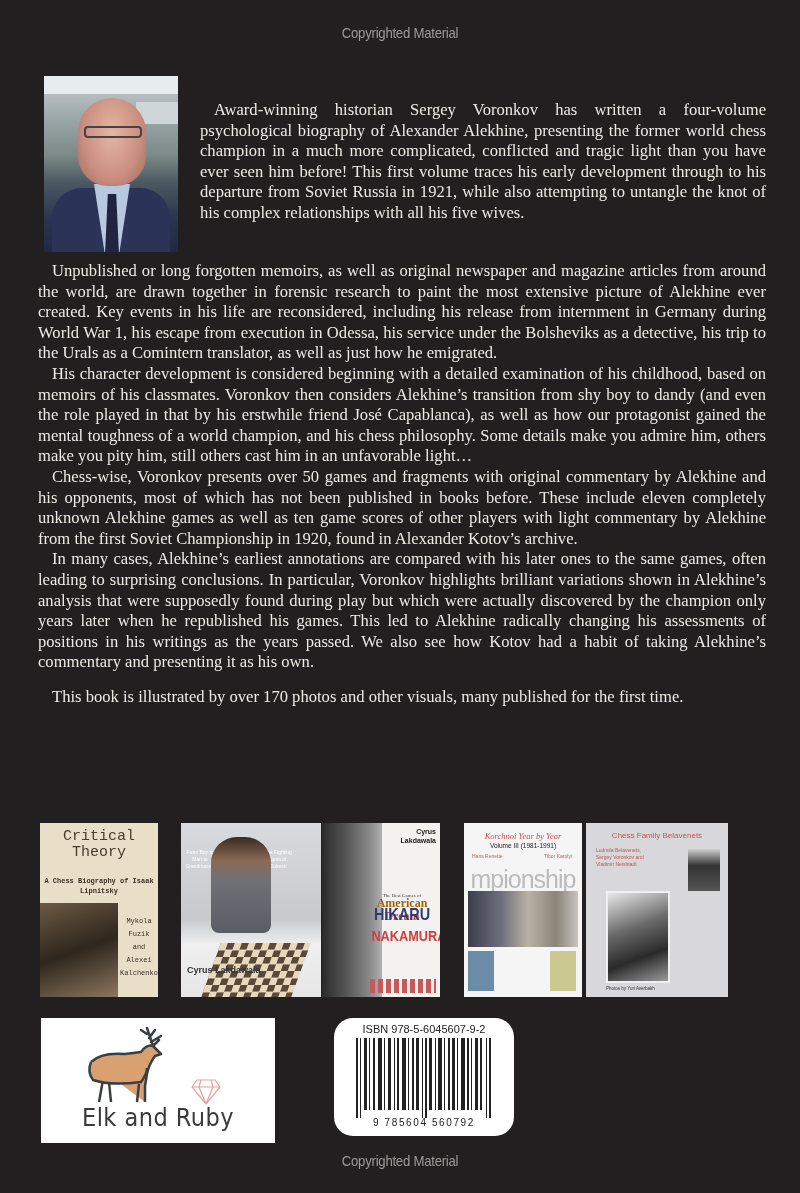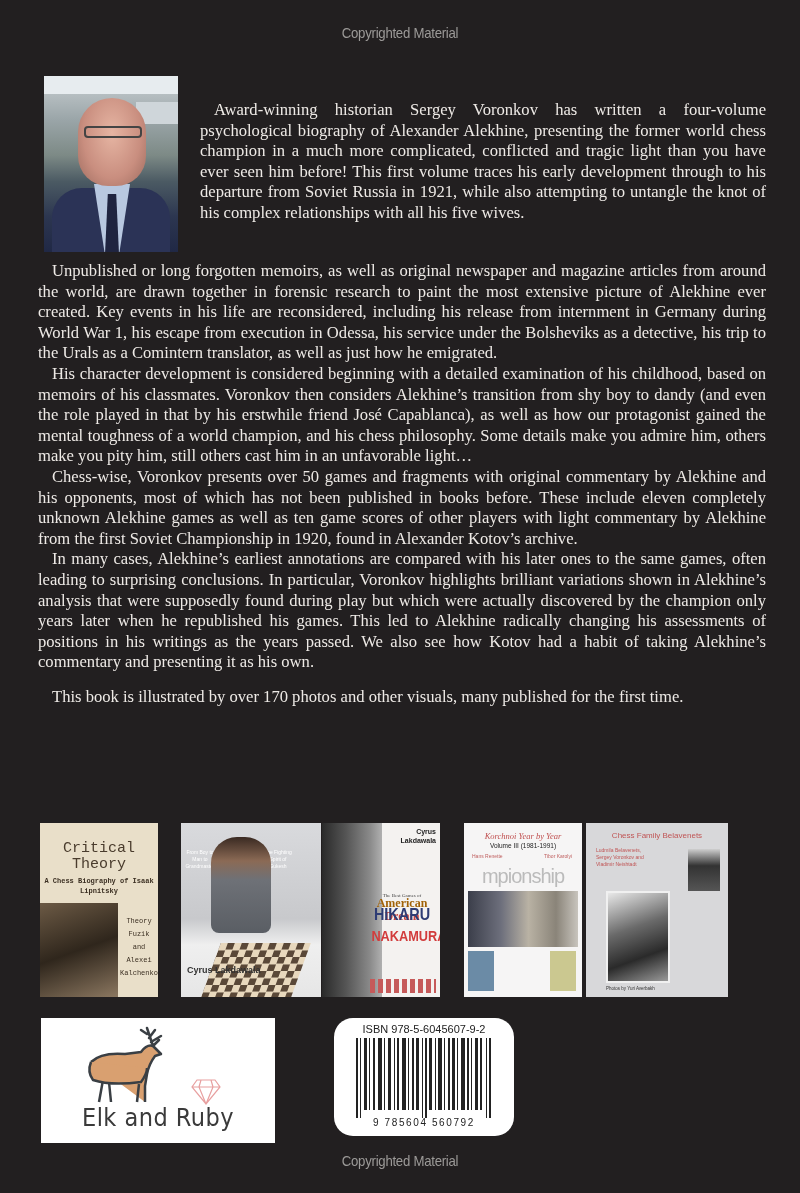--- a/index.html
+++ b/index.html
@@ -32,21 +32,21 @@
 
   .text-block { position: absolute; font-size: 16.6px; line-height: 20.6px; text-align: justify; }
   .text-block p { margin: 0; text-indent: 14px; }
   .intro { left: 200px; top: 100px; width: 566px; }
   .main-text { left: 38px; top: 261px; width: 728px; }
   .main-text p.gap { margin-top: 14px; }
 
   .covers { position: absolute; top: 823px; left: 0; width: 800px; height: 175px; }
   .cover { position: absolute; top: 0; height: 174px; overflow: hidden; }
   .c1 { left: 40px; width: 118px; background: #e9dfc9; }
-  .c1 .t1 { position: absolute; top: 6px; width: 100%; text-align: center; font-family: "Liberation Mono", monospace; font-size: 15px; line-height: 16px; color: #4a3c2d; margin-top: 12px; }
+  .c1 .t1 { position: absolute; top: 6px; width: 100%; text-align: center; font-family: "Liberation Mono", monospace; font-size: 15px; line-height: 16px; color: #4a3c2d; }
   .c1 .t2 { position: absolute; top: 53px; left: 4px; width: 110px; text-align: center; font-family: "Liberation Mono", monospace; font-size: 7px; line-height: 10px; color: #3b2f22; font-weight: bold; }
   .c1 .ph { position: absolute; left: 0; top: 80px; width: 78px; height: 94px; background: linear-gradient(160deg, #6c5a45, #2f261c 50%, #8b7760); }
   .c1 .auth { position: absolute; left: 80px; top: 92px; width: 38px; font-family: "Liberation Mono", monospace; font-size: 7px; line-height: 13px; text-align: center; color: #3b2f22; }
 
   .c2 { left: 181px; width: 140px; background: linear-gradient(180deg, #d9dadd 0%, #c8c9cc 55%, #efefef 70%, #e6e6e6 100%); }
   .c2 .person { position: absolute; left: 30px; top: 14px; width: 60px; height: 96px; background: linear-gradient(180deg, #3a2a22 0%, #8b6a55 25%, #6e7177 45%, #5a5e64 100%); border-radius: 26px 26px 8px 8px; }
   .c2 .board { position: absolute; left: 30px; top: 120px; width: 90px; height: 54px; background: repeating-conic-gradient(#5a4838 0% 25%, #e8d8bd 0% 50%) 0 0/14px 14px; transform: skewX(-20deg); }
   .c2 .name { position: absolute; left: 6px; top: 142px; font-family: "Liberation Sans", sans-serif; font-size: 9px; line-height: 11px; color: #333; font-weight: bold; }
   .c2 .red1, .c2 .red2 { position: absolute; top: 26px; font-family: "Liberation Sans", sans-serif; font-size: 5px; line-height: 7px; color: #fff; text-align: center; width: 30px; }
   .c2 .red1 { left: 4px; } .c2 .red2 { left: 82px; }
@@ -59,21 +59,21 @@
   .c3 .sub { position: absolute; left: 44px; top: 70px; width: 72px; text-align: center; font-size: 5px; color: #444; }
   .c3 .hk { position: absolute; left: 44px; top: 82px; width: 72px; text-align: center; font-family: "Liberation Sans", sans-serif; font-size: 17px; line-height: 19px; font-weight: bold; color: #2e3c74; transform: scaleX(0.85); }
   .c3 .nk { position: absolute; left: 44px; top: 104px; width: 72px; text-align: center; font-family: "Liberation Sans", sans-serif; font-size: 15px; line-height: 18px; font-weight: bold; color: #d23c3c; transform: scaleX(0.85); }
   .c3 .pieces { position: absolute; left: 48px; bottom: 4px; width: 66px; height: 14px; background: repeating-linear-gradient(90deg, #c65a5a 0 5px, transparent 5px 8px); }
 
   .c4 { left: 464px; width: 118px; background: #f6f5f5; }
   .c4 .t { position: absolute; top: 8px; width: 100%; text-align: center; font-family: "Liberation Serif", serif; font-style: italic; font-size: 8.5px; color: #c05050; }
   .c4 .v { position: absolute; top: 19px; width: 100%; text-align: center; font-family: "Liberation Sans", sans-serif; font-size: 6.5px; color: #222; }
   .c4 .a1, .c4 .a2 { position: absolute; top: 30px; font-family: "Liberation Sans", sans-serif; font-size: 5px; color: #c06060; }
   .c4 .a1 { left: 8px; } .c4 .a2 { right: 10px; }
-  .c4 .big { position: absolute; top: 42px; width: 100%; text-align: center; font-family: "Liberation Sans", sans-serif; font-size: 20px; color: #bbb; letter-spacing: -1px; }
+  .c4 .big { position: absolute; top: 42px; width: 100%; text-align: center; font-family: "Liberation Sans", sans-serif; font-size: 25px; color: #bbb; letter-spacing: -1px; }
   .c4 .photo { position: absolute; left: 4px; top: 68px; width: 110px; height: 56px; background: linear-gradient(90deg, #3b3e4a 0%, #6d6f7c 30%, #b9b2a4 55%, #8a8479 80%, #c8c4bd 100%); }
   .c4 .m1 { position: absolute; left: 4px; top: 128px; width: 26px; height: 40px; background: #6b8ba6; }
   .c4 .m2 { position: absolute; right: 6px; top: 128px; width: 26px; height: 40px; background: #cbc890; }
 
   .c5 { left: 586px; width: 142px; background: #d8d8da; }
   .c5 .t { position: absolute; top: 8px; width: 100%; text-align: center; font-family: "Liberation Sans", sans-serif; font-size: 8px; color: #c05555; }
   .c5 .a { position: absolute; left: 10px; top: 24px; font-family: "Liberation Sans", sans-serif; font-size: 5px; line-height: 7px; color: #c05555; }
   .c5 .p1 { position: absolute; right: 8px; top: 26px; width: 32px; height: 42px; background: linear-gradient(180deg, #cfcfcf, #333 40%, #555); }
   .c5 .p2 { position: absolute; left: 20px; top: 68px; width: 60px; height: 88px; background: linear-gradient(160deg, #e8e8e8, #6a6a6a 40%, #2a2a2a 70%, #999); border: 2px solid #f0f0f0; }
   .c5 .cr { position: absolute; left: 20px; bottom: 6px; font-family: "Liberation Sans", sans-serif; font-size: 4.5px; color: #333; }
@@ -114,21 +114,21 @@
   <p>In many cases, Alekhine’s earliest annotations are compared with his later ones to the same games, often leading to surprising conclusions. In particular, Voronkov highlights brilliant variations shown in Alekhine’s analysis that were supposedly found during play but which were actually discovered by the champion only years later when he republished his games. This led to Alekhine radically changing his assessments of positions in his writings as the years passed. We also see how Kotov had a habit of taking Alekhine’s commentary and presenting it as his own.</p>
   <p class="gap">This book is illustrated by over 170 photos and other visuals, many published for the first time.</p>
 </div>
 
 <div class="covers">
   <div class="cover c1">
     <div class="t1">Critical Theory</div>
     <div class="t2">A Chess Biography of Isaak Lipnitsky</div>
     <div class="ph"></div>
     <div class="auth">
-      <div>Theory</div>
+      <div>Mykola</div>
       <div>Fuzik</div>
       <div>and</div>
       <div>Alexei</div>
       <div>Kalchenko</div>
     </div>
   </div>
 
   <div class="cover c2">
     <div class="red1">From Boy to Man to Grandmaster</div>
     <div class="red2">The Fighting Spirit of Gukesh</div>

